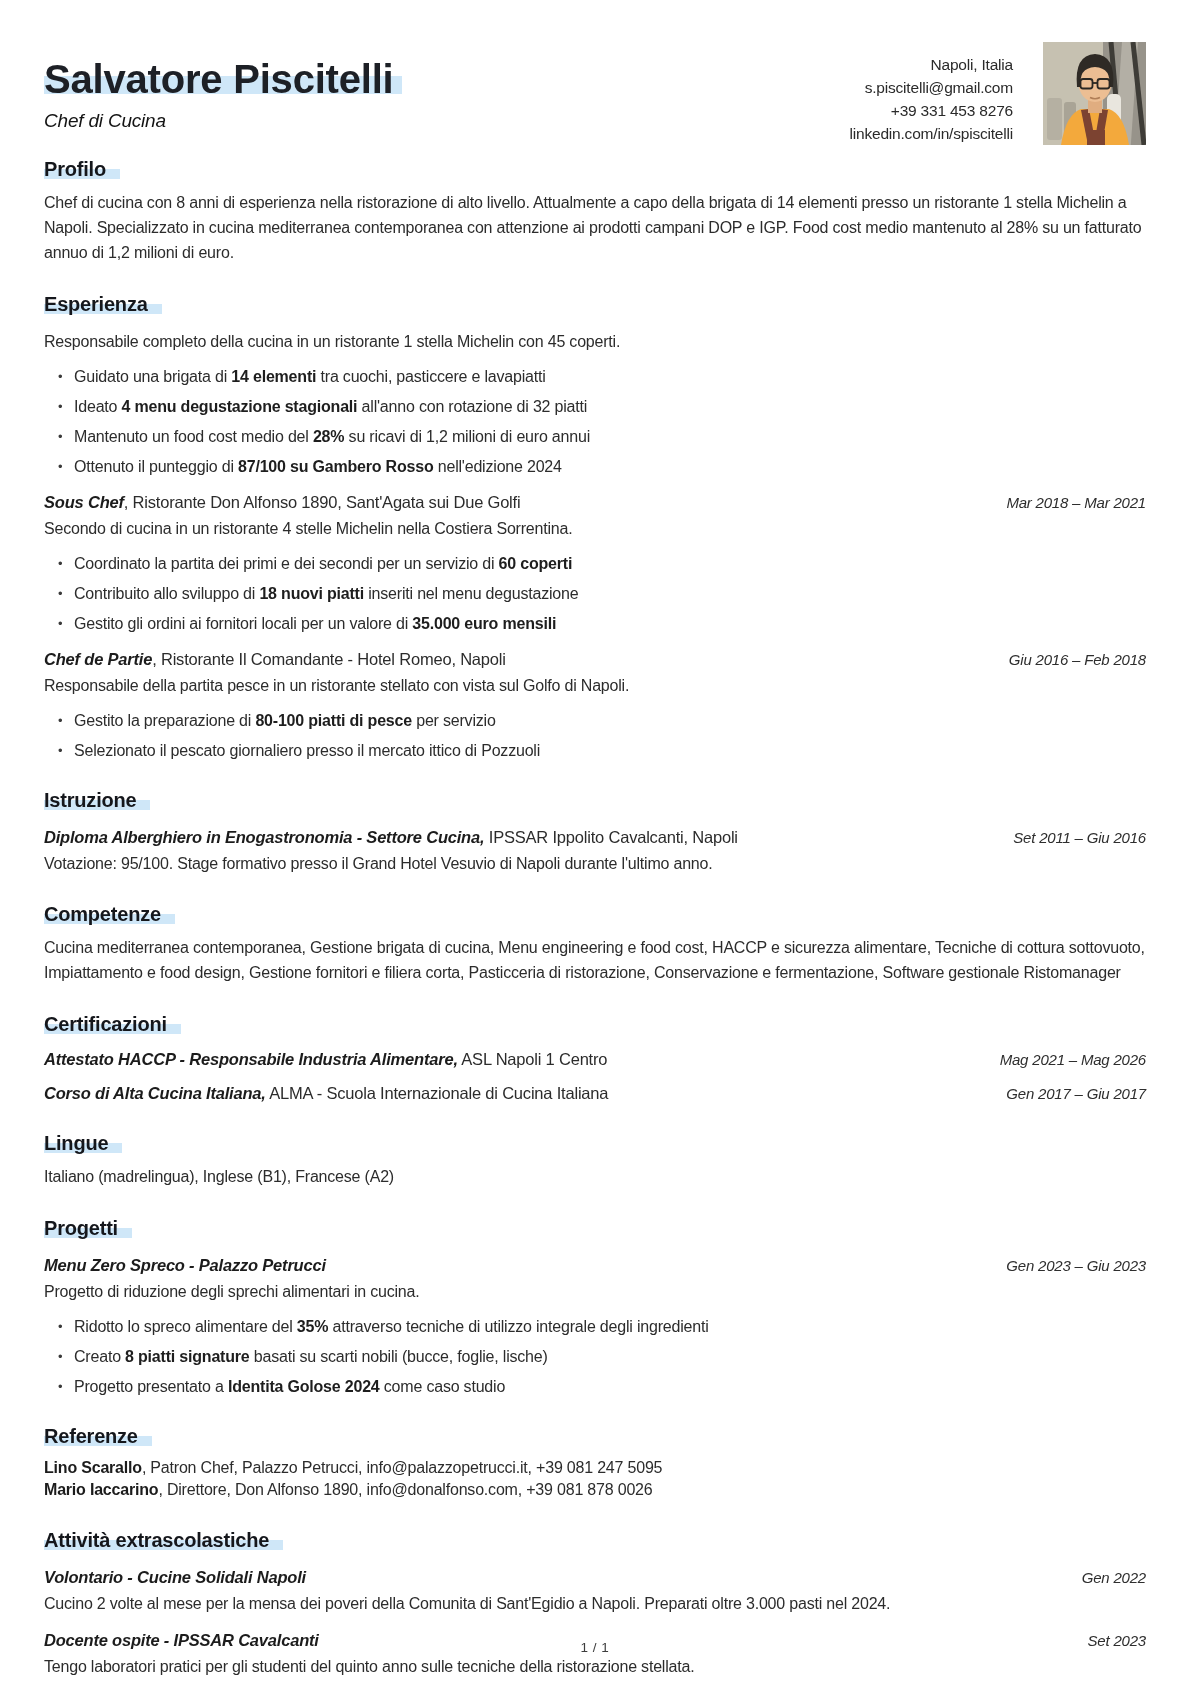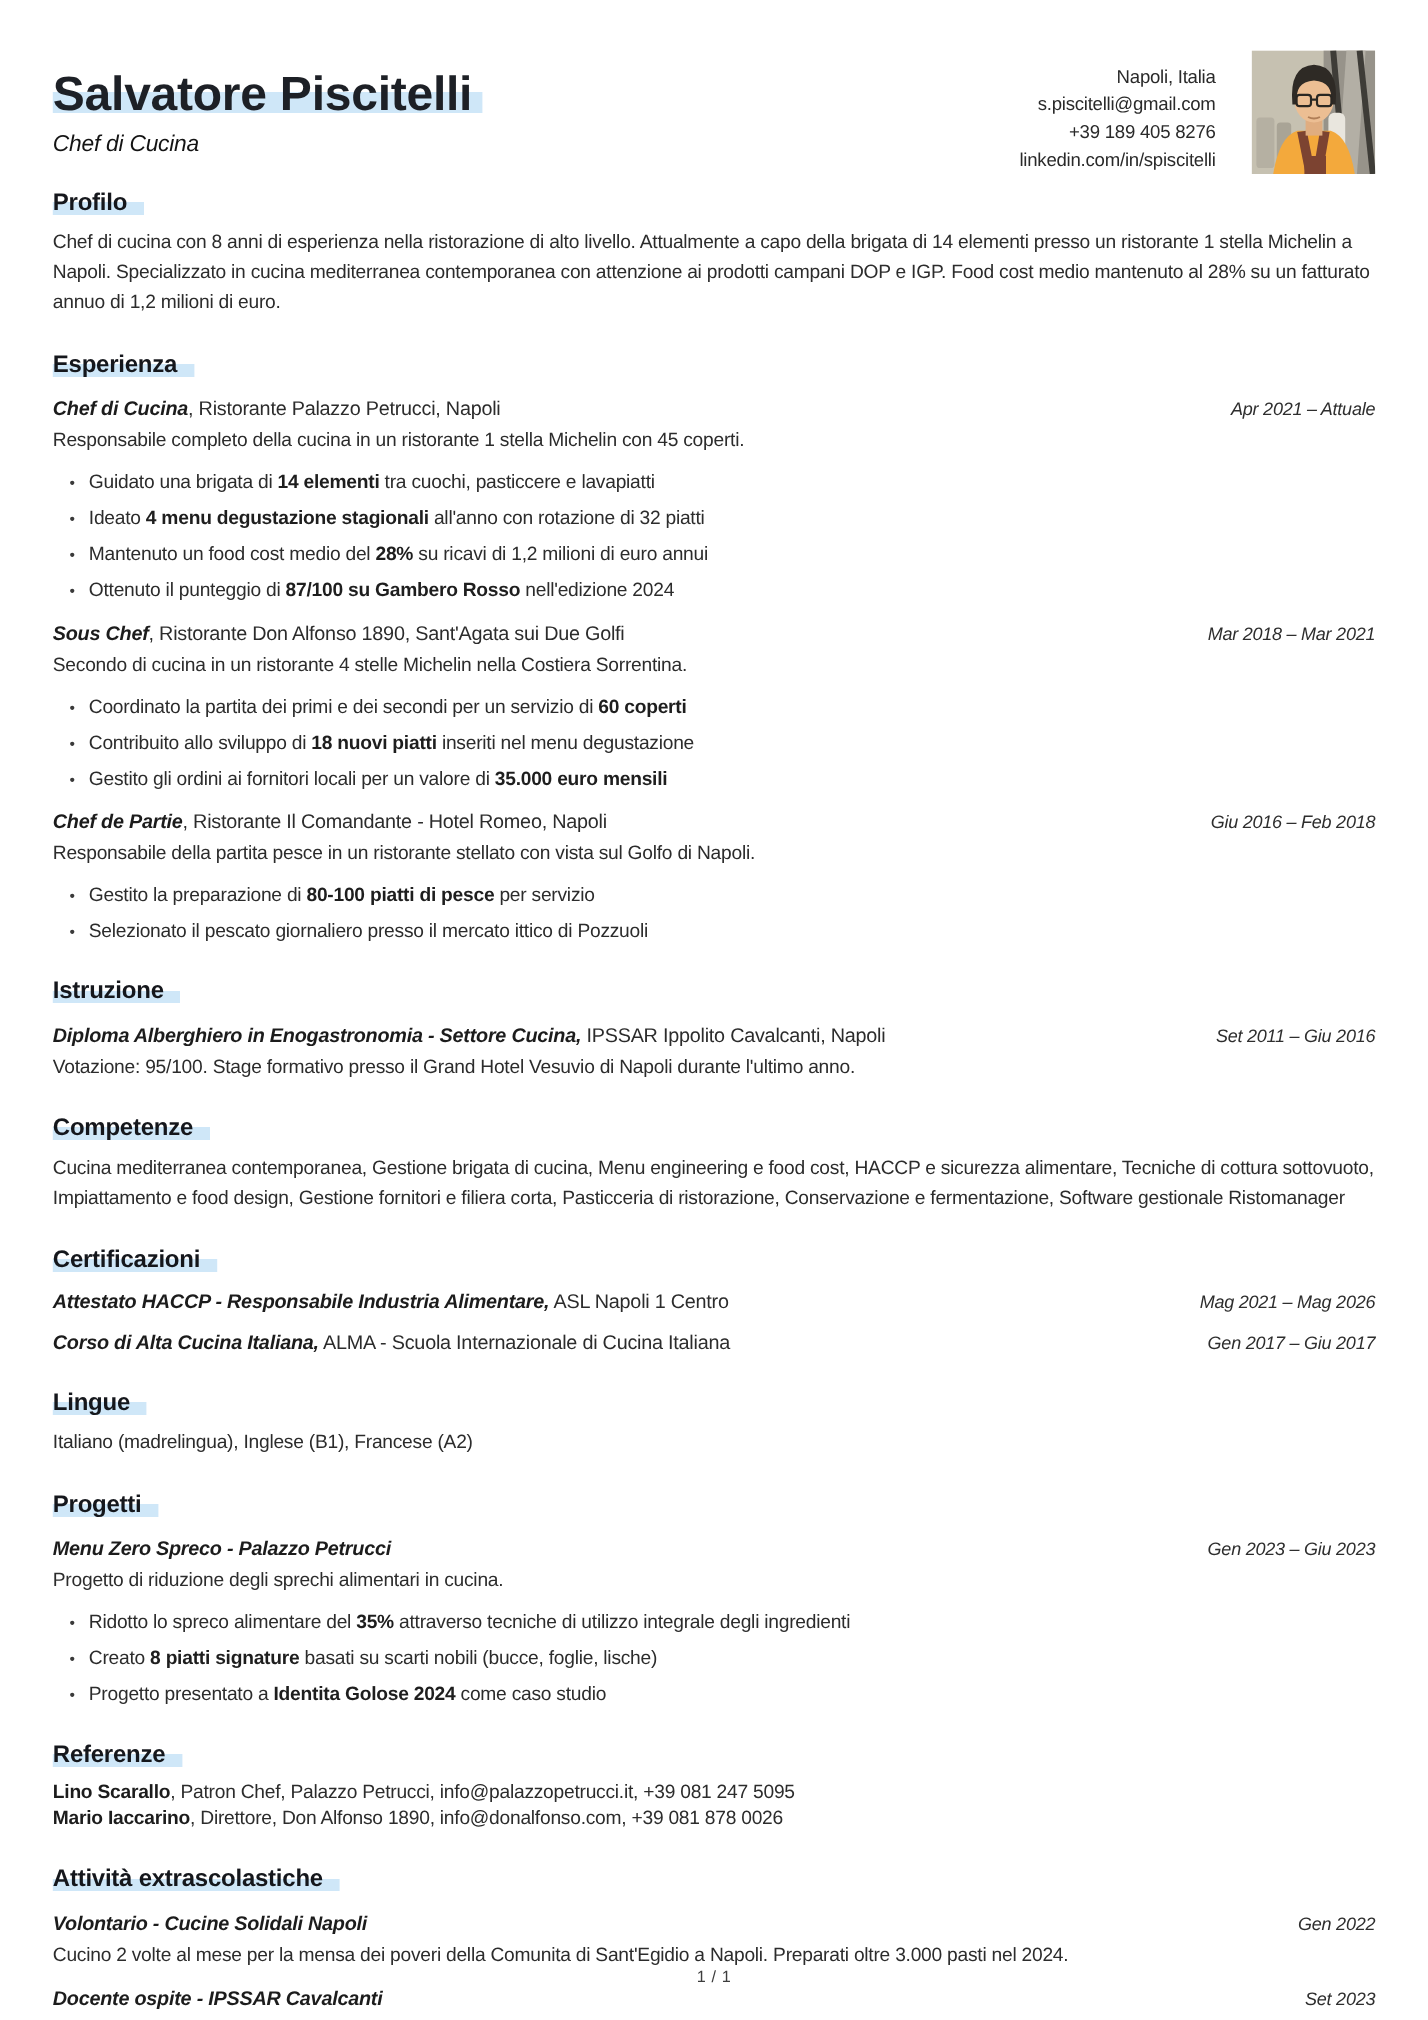--- a/index.html
+++ b/index.html
@@ -49,21 +49,21 @@
 
   <header class="header">
     <div class="head-left">
       <h1 class="name"><span class="hl-name">Salvatore Piscitelli</span></h1>
       <p class="job-title">Chef di Cucina</p>
     </div>
     <div class="head-right">
       <div class="contact">
         <div>Napoli, Italia</div>
         <div>s.piscitelli@gmail.com</div>
-        <div>+39 189 405 8276</div>
+        <div>+39 331 453 8276</div>
         <div>linkedin.com/in/spiscitelli</div>
       </div>
       <svg class="photo" viewBox="0 0 103 103" aria-hidden="true">
         <rect width="103" height="103" fill="#c6c1b1"></rect>
         <rect x="60" width="43" height="103" fill="#97938a"></rect>
         <rect x="79" y="0" width="16" height="103" fill="#b3afa5" transform="skewX(-4)"></rect>
         <line x1="68" y1="0" x2="77" y2="103" stroke="#3e3c37" stroke-width="5"></line>
         <line x1="90" y1="0" x2="101" y2="103" stroke="#3e3c37" stroke-width="5"></line>
         <rect x="4" y="56" width="15" height="42" rx="3" fill="#b5b0a2"></rect>
         <rect x="21" y="60" width="12" height="38" rx="3" fill="#a9a496"></rect>
@@ -85,24 +85,20 @@
 
   <section>
     <h2 class="sec first"><span class="hl">Profilo</span></h2>
     <p class="body-text">Chef di cucina con 8 anni di esperienza nella ristorazione di alto livello. Attualmente a capo della brigata di 14 elementi presso un ristorante 1 stella Michelin a Napoli. Specializzato in cucina mediterranea contemporanea con attenzione ai prodotti campani DOP e IGP. Food cost medio mantenuto al 28% su un fatturato annuo di 1,2 milioni di euro.</p>
   </section>
 
   <section>
     <h2 class="sec"><span class="hl">Esperienza</span></h2>
 
     <article class="entry">
-      <div class="entry-head">
-        <p class="entry-title"><span class="role">Chef di Cucina</span><span>, Ristorante Palazzo Petrucci, Napoli</span></p>
-        <span class="date">Apr 2021 – Attuale</span>
-      </div>
       <p class="entry-sub">Responsabile completo della cucina in un ristorante 1 stella Michelin con 45 coperti.</p>
       <ul class="bullets">
         <li>Guidato una brigata di <strong>14 elementi</strong> tra cuochi, pasticcere e lavapiatti</li>
         <li>Ideato <strong>4 menu degustazione stagionali</strong> all'anno con rotazione di 32 piatti</li>
         <li>Mantenuto un food cost medio del <strong>28%</strong> su ricavi di 1,2 milioni di euro annui</li>
         <li>Ottenuto il punteggio di <strong>87/100 su Gambero Rosso</strong> nell'edizione 2024</li>
       </ul>
     </article>
 
     <article class="entry">

